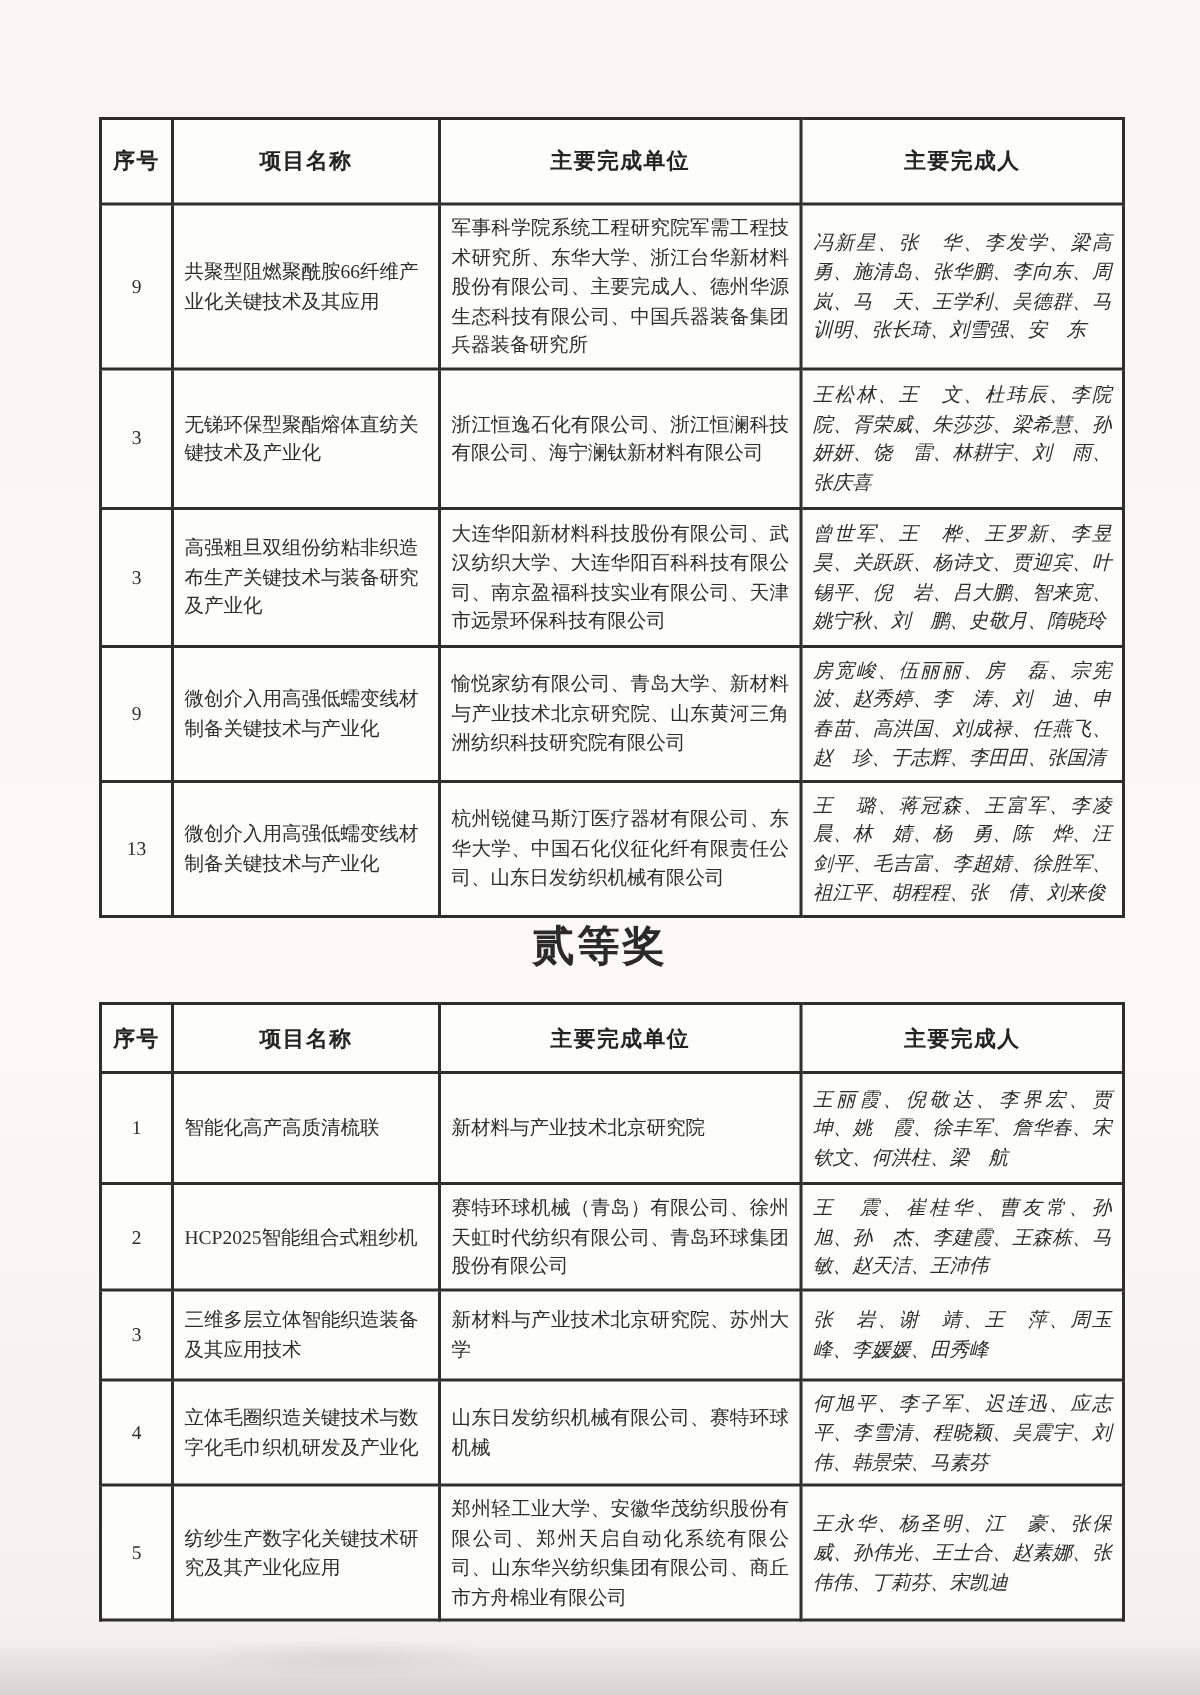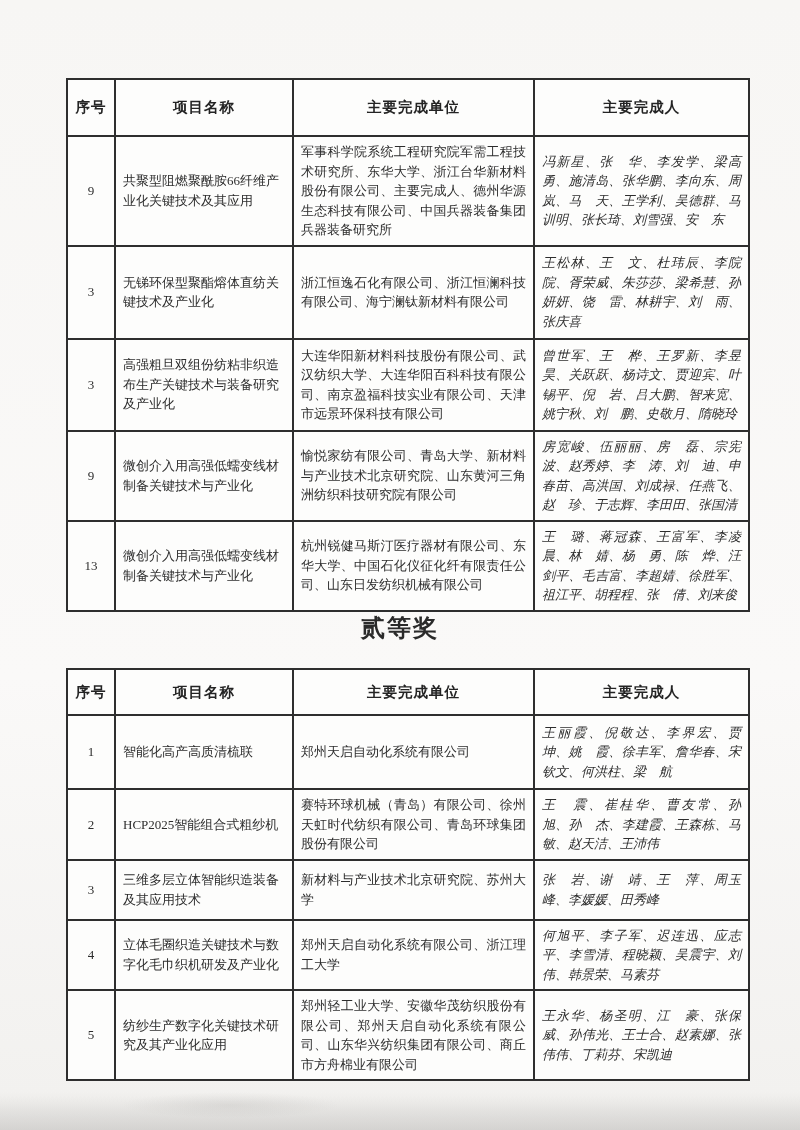--- a/index.html
+++ b/index.html
@@ -60,21 +60,21 @@
   #table-second thead tr{height:46px;}
   #table-second tbody tr:nth-child(1){height:74px;}
   #table-second tbody tr:nth-child(2){height:66px;}
   #table-second tbody tr:nth-child(3){height:60px;}
   #table-second tbody tr:nth-child(4){height:70px;}
   #table-second tbody tr:nth-child(5){height:87px;}
 
   h1.prize-heading{
     position:absolute;top:612px;left:0;width:800px;
     margin:0;text-align:center;
-    font-size:24px;font-weight:bold;color:#2a2a2a;
+    font-size:28px;font-weight:bold;color:#2a2a2a;
     letter-spacing:2px;
   }
 </style>
 </head>
 <body>
 
 <div class="page">
 
   <table class="award" id="table-first">
     <colgroup>
@@ -139,39 +139,39 @@
           <th>序号</th>
           <th>项目名称</th>
           <th>主要完成单位</th>
           <th>主要完成人</th>
         </tr>
       </thead>
     <tbody>
         <tr>
           <td class="col-no">1</td>
           <td class="col-project">智能化高产高质清梳联</td>
-          <td class="col-units">郑州天启自动化系统有限公司</td>
+          <td class="col-units">新材料与产业技术北京研究院</td>
           <td class="col-people">王丽霞、倪敬达、李界宏、贾　坤、姚　霞、徐丰军、詹华春、宋钦文、何洪柱、梁　航</td>
         </tr>
         <tr>
           <td class="col-no">2</td>
           <td class="col-project">HCP2025智能组合式粗纱机</td>
           <td class="col-units">赛特环球机械（青岛）有限公司、徐州天虹时代纺织有限公司、青岛环球集团股份有限公司</td>
           <td class="col-people">王　震、崔桂华、曹友常、孙　旭、孙　杰、李建霞、王森栋、马　敏、赵天洁、王沛伟</td>
         </tr>
         <tr>
           <td class="col-no">3</td>
           <td class="col-project">三维多层立体智能织造装备及其应用技术</td>
           <td class="col-units">新材料与产业技术北京研究院、苏州大学</td>
           <td class="col-people">张　岩、谢　靖、王　萍、周玉峰、李媛媛、田秀峰</td>
         </tr>
         <tr>
           <td class="col-no">4</td>
           <td class="col-project">立体毛圈织造关键技术与数字化毛巾织机研发及产业化</td>
-          <td class="col-units">郑州天启自动化系统有限公司、浙江理工大学</td>
+          <td class="col-units">山东日发纺织机械有限公司、赛特环球机械</td>
           <td class="col-people">何旭平、李子军、迟连迅、应志平、李雪清、程晓颖、吴震宇、刘　伟、韩景荣、马素芬</td>
         </tr>
         <tr>
           <td class="col-no">5</td>
           <td class="col-project">纺纱生产数字化关键技术研究及其产业化应用</td>
           <td class="col-units">郑州轻工业大学、安徽华茂纺织股份有限公司、郑州天启自动化系统有限公司、山东华兴纺织集团有限公司、商丘市方舟棉业有限公司</td>
           <td class="col-people">王永华、杨圣明、江　豪、张保威、孙伟光、王士合、赵素娜、张伟伟、丁莉芬、宋凯迪</td>
         </tr>
       </tbody>
   </table>

